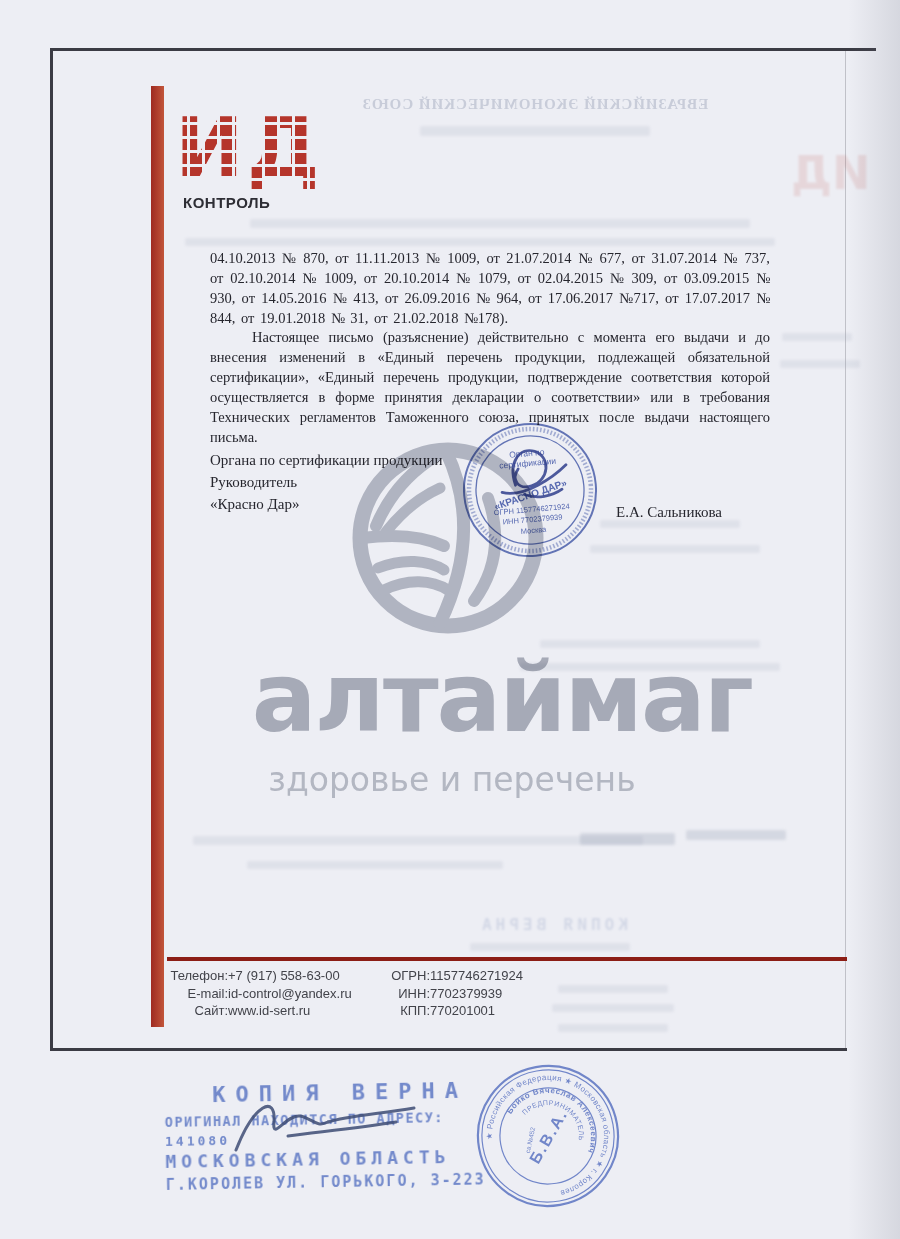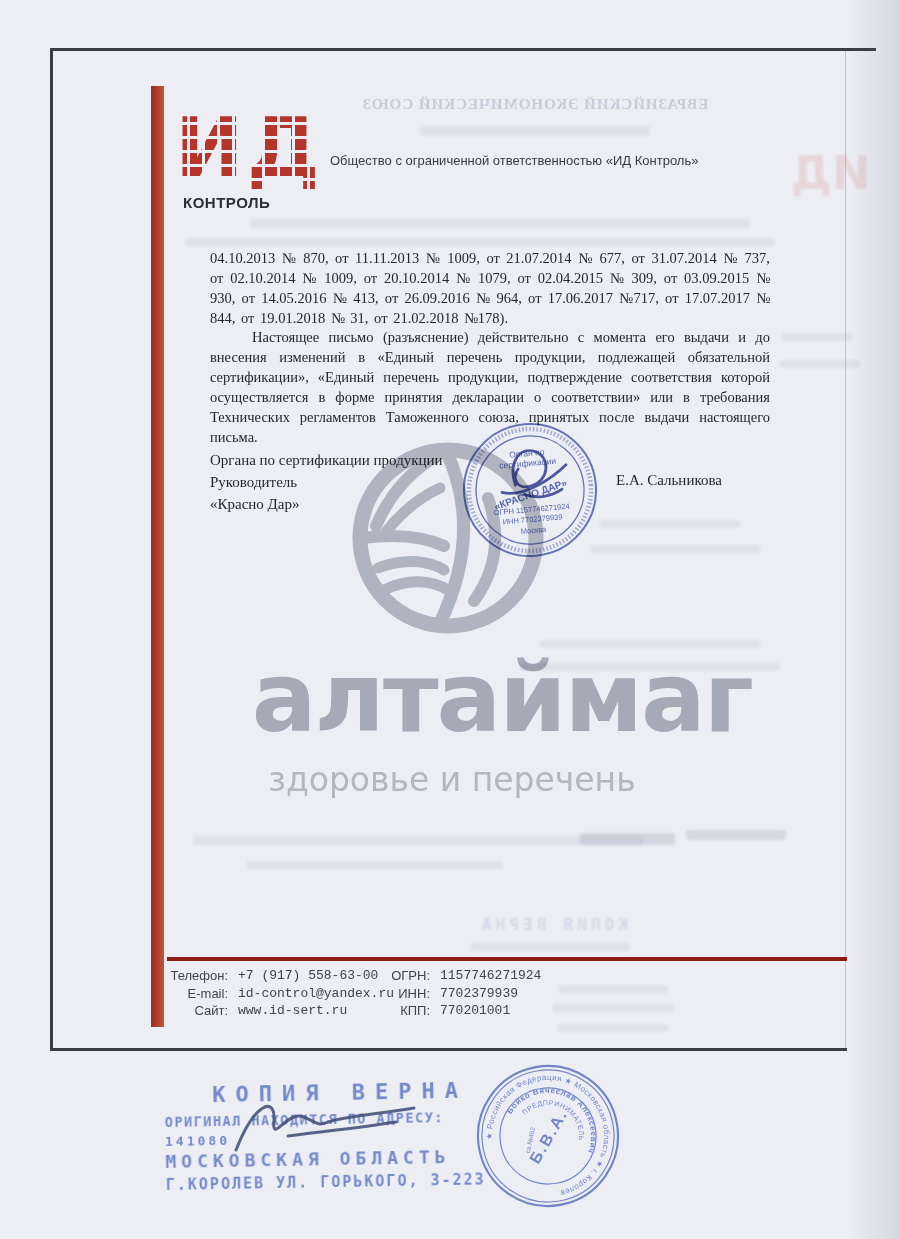--- a/index.html
+++ b/index.html
@@ -18,21 +18,21 @@
                 repeating-linear-gradient(90deg,transparent 0 12px,#edeef4 12px 15px);}
   .logo-caption{position:absolute;left:183px;top:194px;font-size:15px;font-weight:800;
                 color:#2e2e35;letter-spacing:.5px;}
   .hdr-title{position:absolute;left:330px;top:118px;font-size:20px;font-weight:bold;color:#2c2c33;}
   .hdr-sub{position:absolute;left:330px;font-size:13px;color:#3a3a41;}
   
   .doc-text{position:absolute;left:210px;width:560px;font-family:"Liberation Serif",serif;
             font-size:14.5px;line-height:20px;color:#26262e;text-align:justify;word-spacing:2px;}
   .sig-block{position:absolute;left:210px;top:449px;font-family:"Liberation Serif",serif;
              font-size:15px;line-height:22px;color:#26262e;}
-  .sig-name{position:absolute;left:616px;top:472px;font-family:"Liberation Serif",serif;
+  .sig-name{position:absolute;left:616px;top:504px;font-family:"Liberation Serif",serif;
             font-size:15px;color:#26262e;}
   
   .wm-emblem{position:absolute;left:348px;top:438px;width:200px;height:200px;
              mix-blend-mode:multiply;opacity:.8;}
   .wm-brand{position:absolute;left:152px;top:646px;width:600px;text-align:right;
             font-family:"DejaVu Sans",sans-serif;font-weight:700;font-size:96px;line-height:104px;
             letter-spacing:-2px;color:#b3b6bf;mix-blend-mode:multiply;}
   .wm-tagline{position:absolute;left:152px;top:760px;width:600px;text-align:center;
               font-family:"DejaVu Sans",sans-serif;font-weight:500;font-size:33px;
               color:#c1c4cb;mix-blend-mode:multiply;}
@@ -44,21 +44,21 @@
   .ghost-logo{position:absolute;left:791px;top:146px;font-family:"DejaVu Sans",sans-serif;
      font-weight:900;font-size:46px;color:#b5352b;opacity:.12;transform:scaleX(-1);filter:blur(1px);}
   .ghost-stamp-echo{position:absolute;left:478px;top:915px;font-family:"DejaVu Sans Mono",monospace;
      font-weight:bold;font-size:16px;letter-spacing:4px;color:#6b7fae;opacity:.2;
      transform:scaleX(-1);filter:blur(1px);}
   
   .footer-rule{position:absolute;left:167px;top:957px;width:680px;height:4px;background:#8c1d15;}
   .contact-col{position:absolute;top:967px;font-size:13px;line-height:17.5px;color:#42434a;}
   .c-row{display:flex;}
   .c-lbl{text-align:right;}
-  .c-val{margin-left:10px;font-family:Liberation Mono, monospace;}
+  .c-val{}
   
   .org-stamp{position:absolute;left:460px;top:420px;width:140px;height:140px;
              transform:rotate(-5deg);mix-blend-mode:multiply;opacity:.92;}
   .copy-stamp{position:absolute;left:165px;top:1080px;width:340px;color:#667fc7;
               font-family:"DejaVu Sans Mono",monospace;font-weight:bold;
               transform:rotate(-1deg);filter:blur(.3px);opacity:.9;}
   .cs-l1{font-size:22px;letter-spacing:10px;padding-left:48px;}
   .cs-l2{font-size:13.5px;letter-spacing:1.5px;margin-top:6px;}
   .cs-l3{font-size:13px;letter-spacing:3px;margin-top:4px;}
   .cs-l4{font-size:18px;letter-spacing:5px;margin-top:2px;}
@@ -96,21 +96,20 @@
   <div class="ghostbar" style="left:247px;top:861px;width:256px;height:8px;"></div>
   <div class="ghost-stamp-echo">КОПИЯ ВЕРНА</div>
   <div class="ghostbar" style="left:470px;top:943px;width:160px;height:8px;"></div>
   <div class="ghostbar" style="left:558px;top:985px;width:110px;height:8px;"></div>
   <div class="ghostbar" style="left:552px;top:1004px;width:122px;height:8px;"></div>
   <div class="ghostbar" style="left:558px;top:1024px;width:110px;height:8px;"></div>
 
   <div class="stripe"></div>
   <div class="logo-id">ИД</div>
   <div class="logo-caption">КОНТРОЛЬ</div>
-  <div class="hdr-sub" style="top:153px;">Общество с ограниченной ответственностью «ИД Контроль»</div>
 
   <div class="doc-text" style="top:248px;">04.10.2013 № 870, от 11.11.2013 № 1009, от 21.07.2014 № 677, от 31.07.2014 № 737, от 02.10.2014 № 1009, от 20.10.2014 № 1079, от 02.04.2015 № 309, от 03.09.2015 № 930, от 14.05.2016 № 413, от 26.09.2016 № 964, от 17.06.2017 №717, от 17.07.2017 № 844, от 19.01.2018 № 31, от 21.02.2018 №178).</div>
   <div class="doc-text" style="top:327px;text-indent:42px;">Настоящее письмо (разъяснение) действительно с момента его выдачи и до внесения изменений в «Единый перечень продукции, подлежащей обязательной сертификации», «Единый перечень продукции, подтверждение соответствия которой осуществляется в форме принятия декларации о соответствии» или в требования Технических регламентов Таможенного союза, принятых после выдачи настоящего письма.</div>
 
   <div class="sig-block">
     <div>Органа по сертификации продукции</div>
     <div>Руководитель</div>
     <div>«Красно Дар»</div>
   </div>
   <div class="sig-name">Е.А. Сальникова</div>

